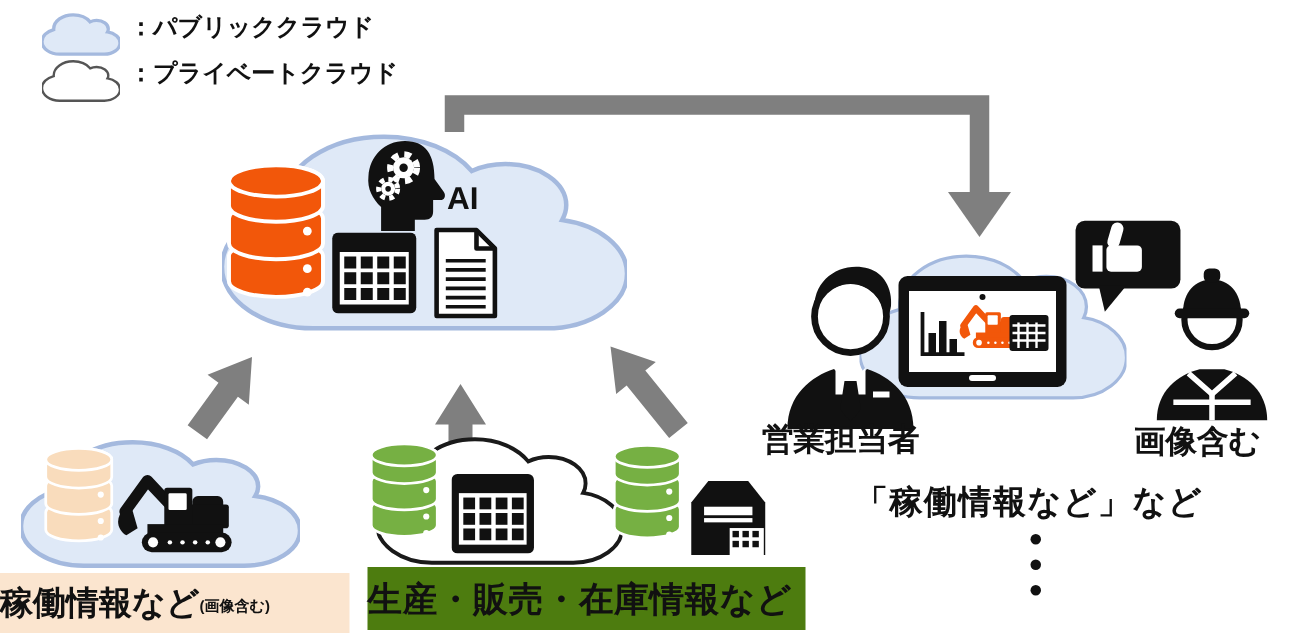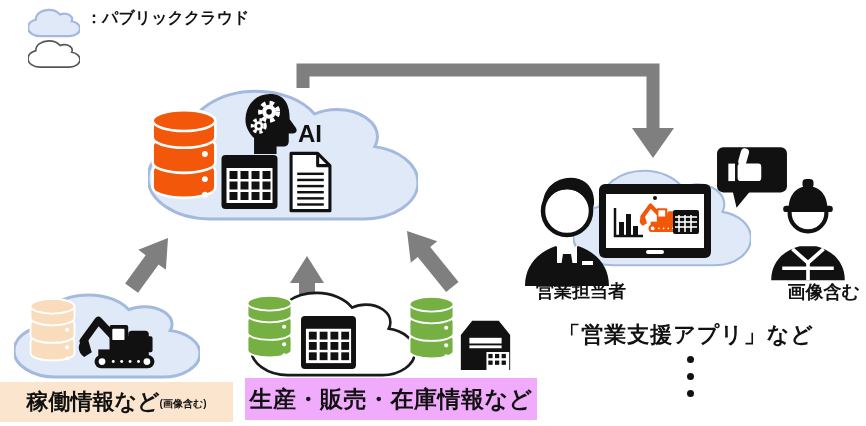--- a/index.html
+++ b/index.html
@@ -16,27 +16,27 @@
   .cloud-legend-private{fill:#ffffff;stroke:#555;stroke-width:1.6;}
   
   .c-orange{color:#f2570a;}
   .c-green{color:#76b043;}
   .c-peach{color:#f9dcbc;}
   .c-black{color:#111;}
   
   .lbl{font-weight:bold;line-height:1.1;white-space:nowrap;}
   .legend-row{display:flex;align-items:flex-start;gap:6px;}
   .legend-text{font-size:16px;font-weight:bold;}
-  .ai-label{font-size:24px;}
+  .ai-label{font-size:21px;}
   .dx-label{font-size:23px;text-align:center;}
-  .person-label{font-size:18px;text-align:right;}
+  .person-label{font-size:21px;text-align:left;}
   .app-note{font-size:22px;text-align:center;letter-spacing:1px;}
-  .banner{display:flex;align-items:center;justify-content:center;}
+  .banner{display:flex;align-items:center;justify-content:flex-start;}
   .banner-peach{background:#fbe5cf;}
-  .banner-green{background:#f0abfc;}
+  .banner-green{background:#4d7c0f;}
   .banner-main{font-size:22px;font-weight:bold;white-space:nowrap;}
   .banner-main-lg{font-size:23px;font-weight:bold;white-space:nowrap;letter-spacing:.5px;}
   .banner-note{font-size:10px;font-weight:bold;white-space:nowrap;margin-top:3px;}
   .dots{display:flex;flex-direction:column;align-items:center;gap:10px;}
   .dot{width:7px;height:7px;border-radius:50%;background:#111;}
 </style>
 </head>
 <body>
 
 <div id="canvas">
@@ -174,20 +174,21 @@
   <div class="abs legend-row" style="left:28px;top:8px">
     <svg width="52" height="30" class="cloud-public-thin">
         <use href="#sym-cloud" width="52" height="30"></use>
       </svg>
     <span class="legend-text">：パブリッククラウド</span>
   </div>
   <div class="abs legend-row" style="left:28px;top:39px">
     <svg width="52" height="30" class="cloud-legend-private">
         <use href="#sym-cloud" width="52" height="30"></use>
       </svg>
+    <span class="legend-text">：プライベートクラウド</span>
   </div>
 
   <svg class="abs cloud-public" style="left:148px;top:82px" width="270" height="146">
       <use href="#sym-cloud" width="270" height="146"></use>
     </svg>
   <svg class="abs c-orange" style="left:146px;top:106px" width="76" height="94">
       <use href="#sym-db" width="76" height="94"></use>
     </svg>
   <svg class="abs c-black" style="left:240px;top:91px" width="60" height="66">
       <use href="#sym-aihead" width="60" height="66"></use>
@@ -268,20 +269,20 @@
   <div class="abs lbl person-label" style="left:508px;top:282px;width:118px">営業担当者</div>
 
   <svg class="abs c-black" style="left:762px;top:165px" width="92" height="120">
       <use href="#sym-worker" width="92" height="120"></use>
     </svg>
   <svg class="abs c-black" style="left:716px;top:146px" width="72" height="64">
       <use href="#sym-bubble" width="72" height="64"></use>
     </svg>
   <div class="abs lbl person-label" style="left:756px;top:283px;width:104px">画像含む</div>
 
-  <div class="abs lbl app-note" style="left:548px;top:323px;width:276px">「営業支援アプリ」など</div>
+  <div class="abs lbl app-note" style="left:548px;top:323px;width:276px">「稼働情報など」など</div>
   <div class="abs dots" style="left:687px;top:356px">
     <span class="dot"></span>
     <span class="dot"></span>
     <span class="dot"></span>
   </div>
 
 </div>
 
 </body></html>

